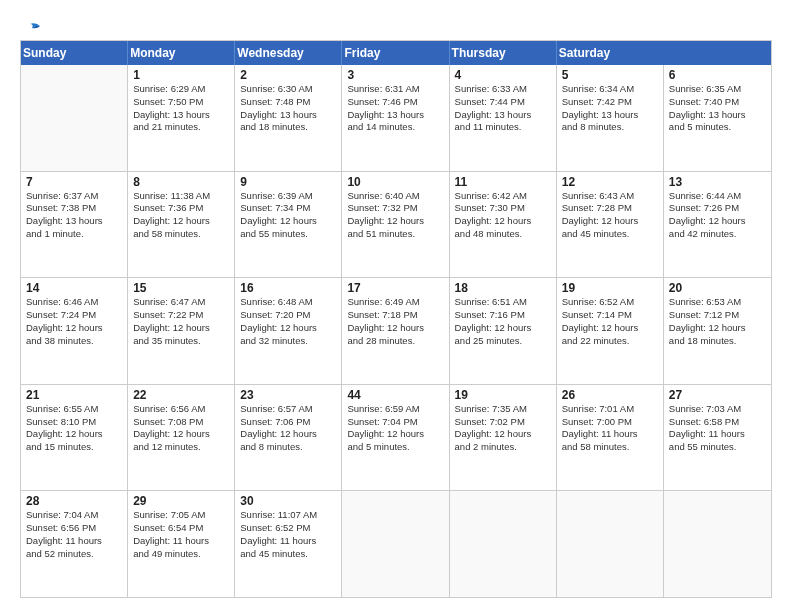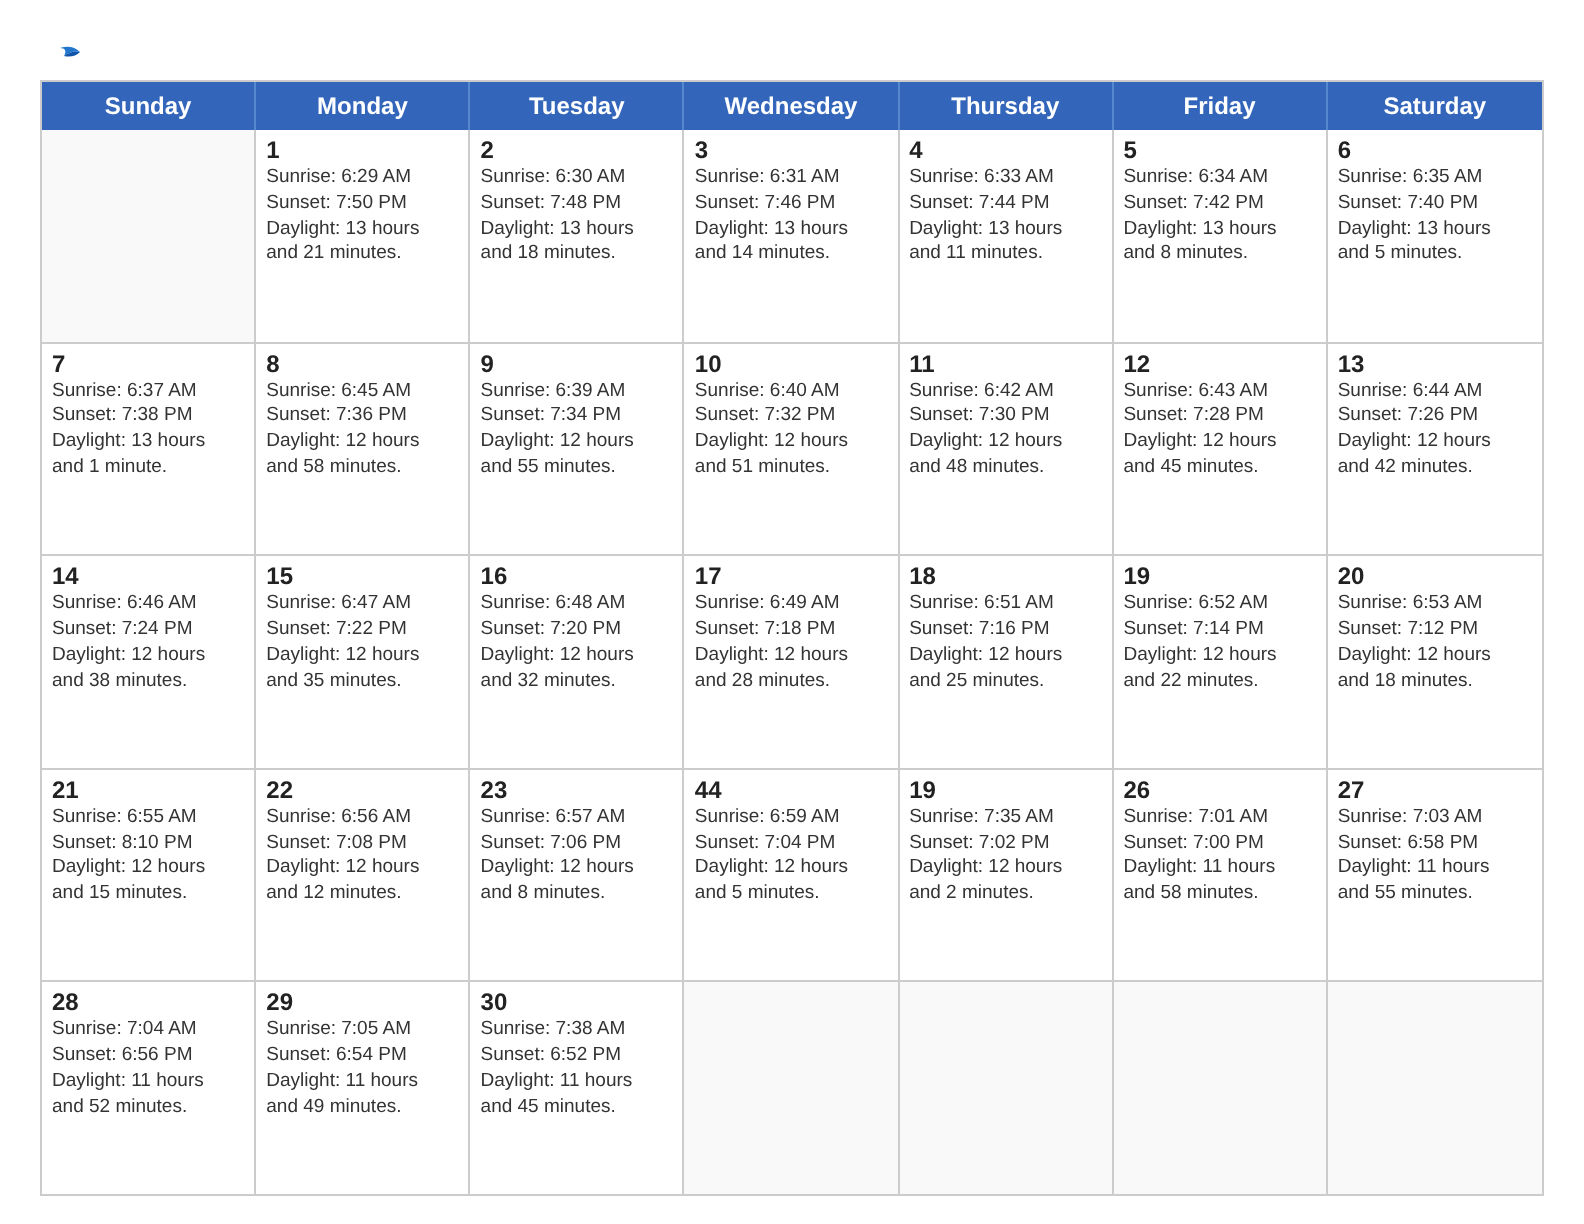--- a/index.html
+++ b/index.html
@@ -50,21 +50,21 @@
     }
     .cal-header {
       display: grid;
       grid-template-columns: repeat(7, 1fr);
       background: #3366bb;
     }
     .cal-header-cell {
       color: #fff;
       font-size: 12px;
       font-weight: bold;
-      text-align: center;
+      text-align: left;
       padding: 5px 2px;
       border-right: 1px solid #5588cc;
     }
     .cal-header-cell:last-child { border-right: none; }
     .cal-body {
       flex: 1;
       display: flex;
       flex-direction: column;
     }
     .cal-row {
@@ -115,24 +115,23 @@
     <div class="title-block">
       <div class="month-title"></div>
       <div class="location"></div>
     </div>
   </div>
 
   <div class="calendar">
     <div class="cal-header">
     <div class="cal-header-cell">Sunday</div>
         <div class="cal-header-cell">Monday</div>
-        <div class="cal-header-cell">Tuesday</div>
         <div class="cal-header-cell">Wednesday</div>
+        <div class="cal-header-cell">Friday</div>
         <div class="cal-header-cell">Thursday</div>
-        <div class="cal-header-cell">Friday</div>
         <div class="cal-header-cell">Saturday</div>
       </div>
     <div class="cal-body">
     <div class="cal-row">
           <div class="cal-cell empty"></div>
           <div class="cal-cell">
             <span class="day-num">1</span>
             <span class="cell-line">Sunrise: 6:29 AM</span>
             <span class="cell-line">Sunset: 7:50 PM</span>
             <span class="cell-line">Daylight: 13 hours</span>
@@ -177,21 +176,21 @@
         <div class="cal-row">
           <div class="cal-cell">
             <span class="day-num">7</span>
             <span class="cell-line">Sunrise: 6:37 AM</span>
             <span class="cell-line">Sunset: 7:38 PM</span>
             <span class="cell-line">Daylight: 13 hours</span>
             <span class="cell-line">and 1 minute.</span>
           </div>
           <div class="cal-cell">
             <span class="day-num">8</span>
-            <span class="cell-line">Sunrise: 6:45 AM</span>
+            <span class="cell-line">Sunrise: 11:38 AM</span>
             <span class="cell-line">Sunset: 7:36 PM</span>
             <span class="cell-line">Daylight: 12 hours</span>
             <span class="cell-line">and 58 minutes.</span>
           </div>
           <div class="cal-cell">
             <span class="day-num">9</span>
             <span class="cell-line">Sunrise: 6:39 AM</span>
             <span class="cell-line">Sunset: 7:34 PM</span>
             <span class="cell-line">Daylight: 12 hours</span>
             <span class="cell-line">and 55 minutes.</span>
@@ -337,21 +336,21 @@
           </div>
           <div class="cal-cell">
             <span class="day-num">29</span>
             <span class="cell-line">Sunrise: 7:05 AM</span>
             <span class="cell-line">Sunset: 6:54 PM</span>
             <span class="cell-line">Daylight: 11 hours</span>
             <span class="cell-line">and 49 minutes.</span>
           </div>
           <div class="cal-cell">
             <span class="day-num">30</span>
-            <span class="cell-line">Sunrise: 7:38 AM</span>
+            <span class="cell-line">Sunrise: 11:07 AM</span>
             <span class="cell-line">Sunset: 6:52 PM</span>
             <span class="cell-line">Daylight: 11 hours</span>
             <span class="cell-line">and 45 minutes.</span>
           </div>
           <div class="cal-cell empty"></div>
           <div class="cal-cell empty"></div>
           <div class="cal-cell empty"></div>
           <div class="cal-cell empty"></div>
         </div>
       </div>

